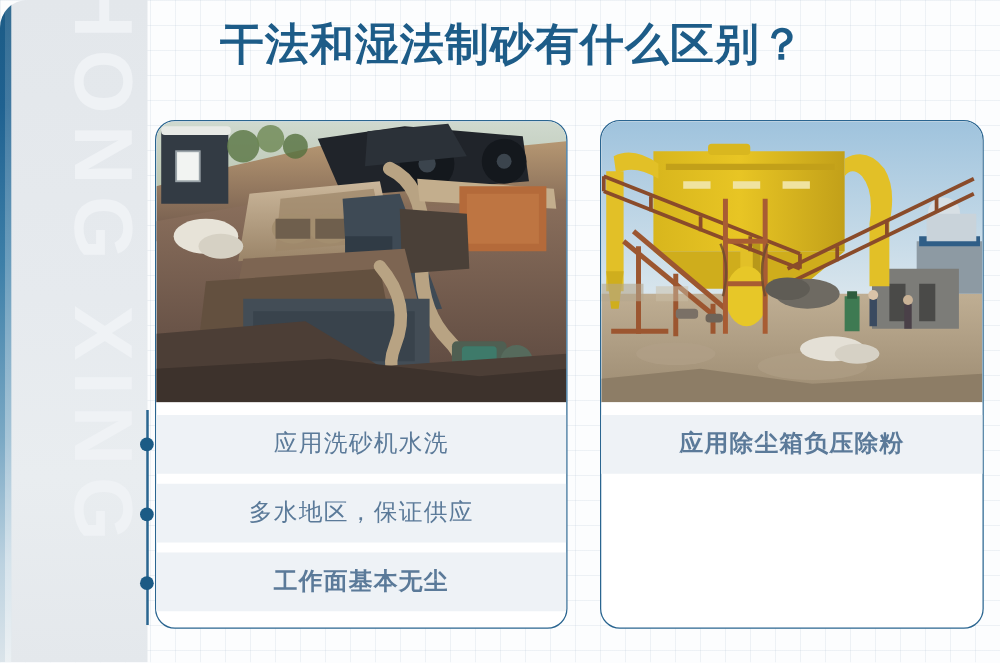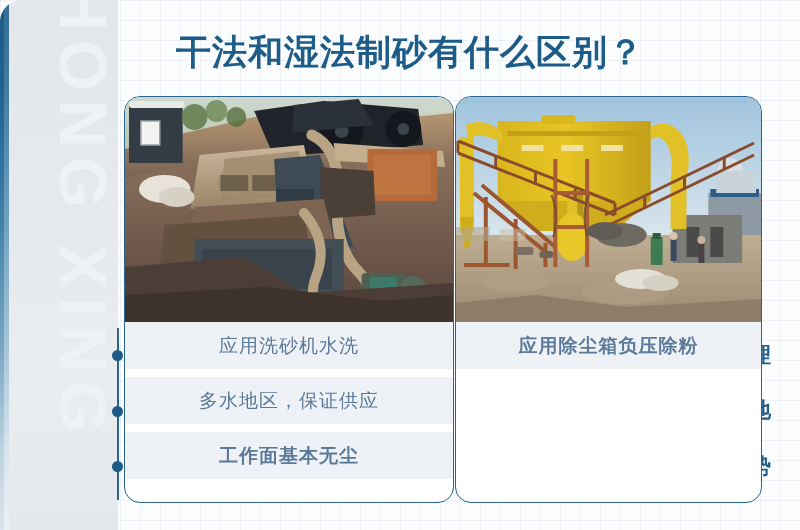--- a/index.html
+++ b/index.html
@@ -35,21 +35,21 @@
   #watermark{
     position:absolute;left:-152px;top:176px;width:470px;height:84px;
     transform:rotate(90deg);transform-origin:center center;
     color:#eff2f5;font-size:66px;font-weight:bold;letter-spacing:9px;
     line-height:84px;text-align:left;white-space:nowrap;
     user-select:none;
   }
 
   
   #title{
-    position:absolute;left:176px;top:29px;
+    position:absolute;left:176px;top:12px;
     font-size:35px;font-weight:bold;color:#1d5c88;
     letter-spacing:1px;white-space:nowrap;
   }
 
   
   .row-label{
     position:absolute;right:28px;
     font-size:21px;font-weight:bold;color:#1d5c88;
     white-space:nowrap;letter-spacing:1px;
   }
@@ -71,29 +71,29 @@
   .dot.d2{top:461px;}
 
   
   .card{
     position:absolute;top:96px;height:407px;
     border:1.5px solid #2a6590;border-radius:16px;
     background:#ffffff;overflow:hidden;
     box-sizing:border-box;
   }
   #card-wet{left:124px;width:330px;}
-  #card-dry{left:455px;width:307px;}
+  #card-dry{left:480px;width:307px;}
 
   .photo{
     position:relative;height:225px;width:100%;overflow:hidden;
     border-top-left-radius:14px;border-top-right-radius:14px;
   }
   .photo svg{display:block;width:100%;height:100%;}
 
-  .rows{position:relative;padding-top:0;background:#ffffff;}
+  .rows{position:relative;padding-top:10px;background:#ffffff;}
   .row{
     height:47px;line-height:47px;text-align:center;
     background:#eef2f6;color:#5b7a99;font-size:19px;letter-spacing:1px;
     margin-bottom:8px;white-space:nowrap;overflow:hidden;
   }
   .row:last-child{margin-bottom:0;font-weight:bold;}
 </style>
 </head>
 <body>
 

